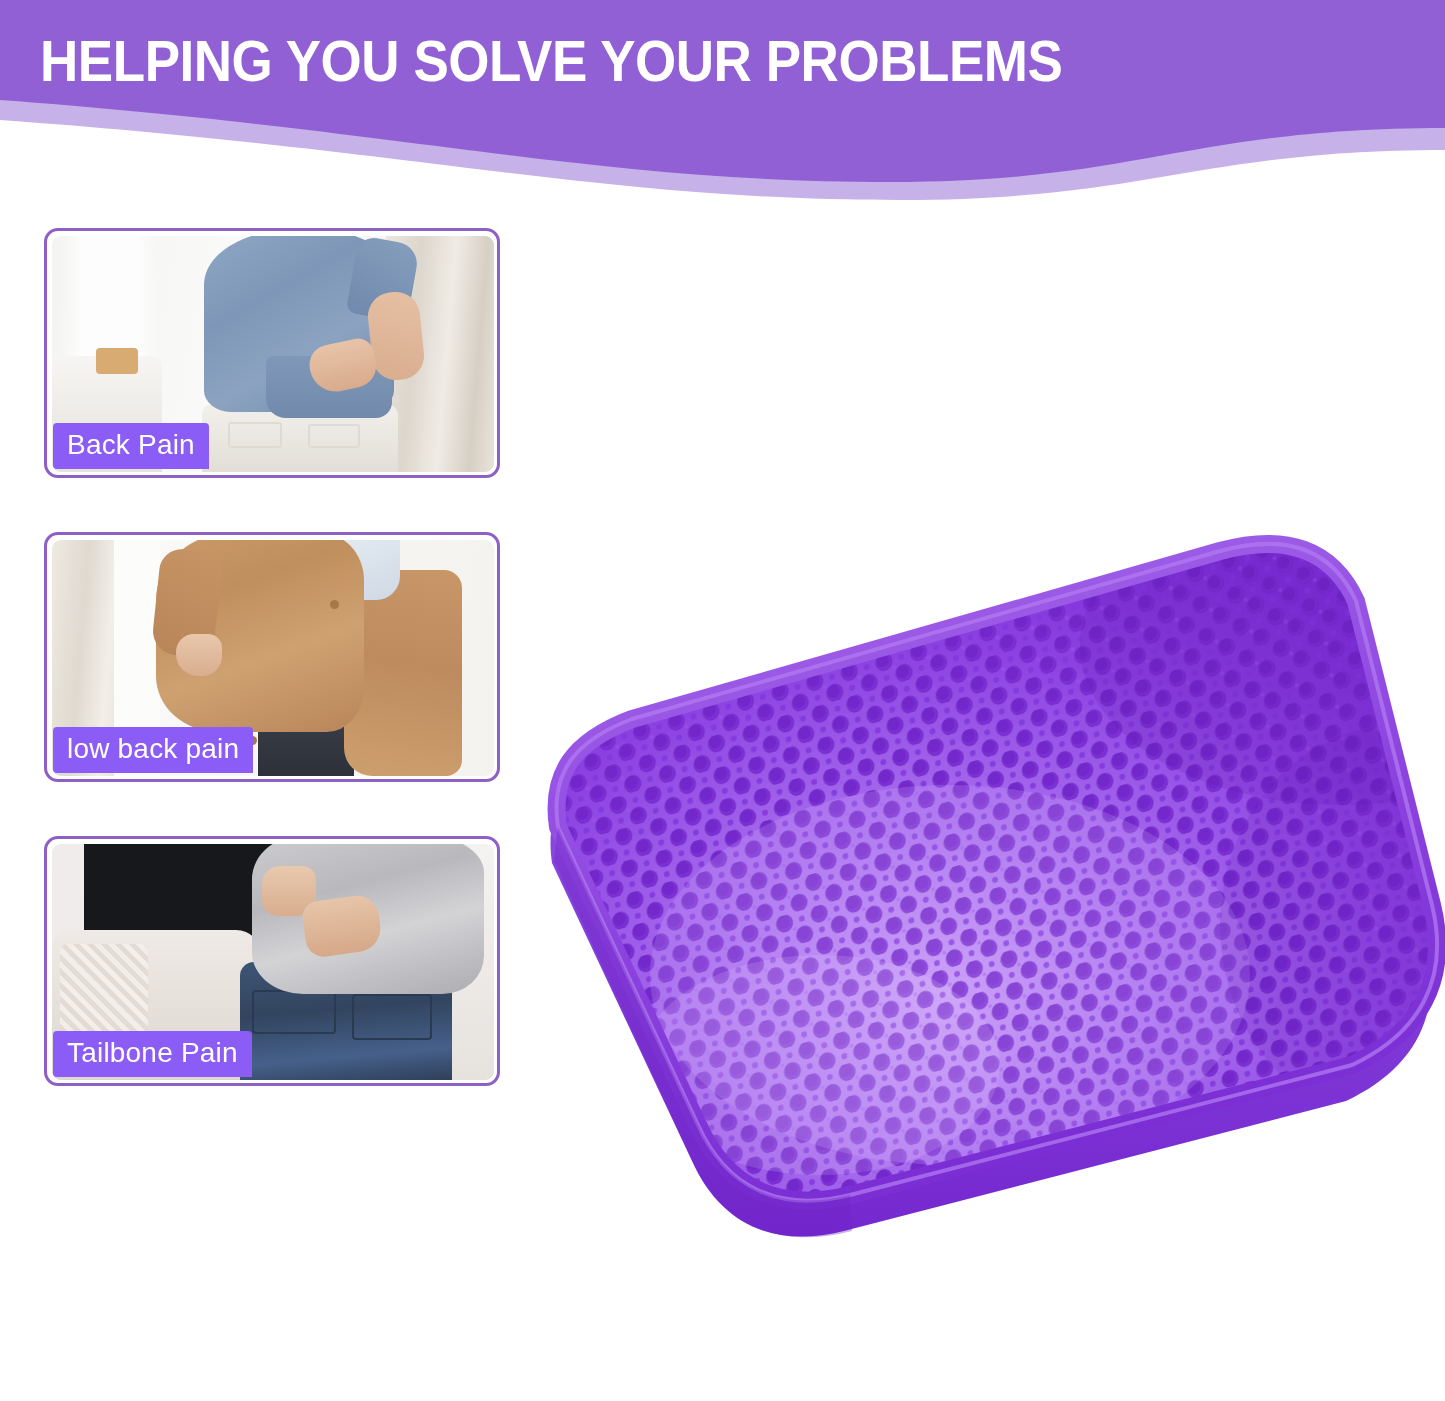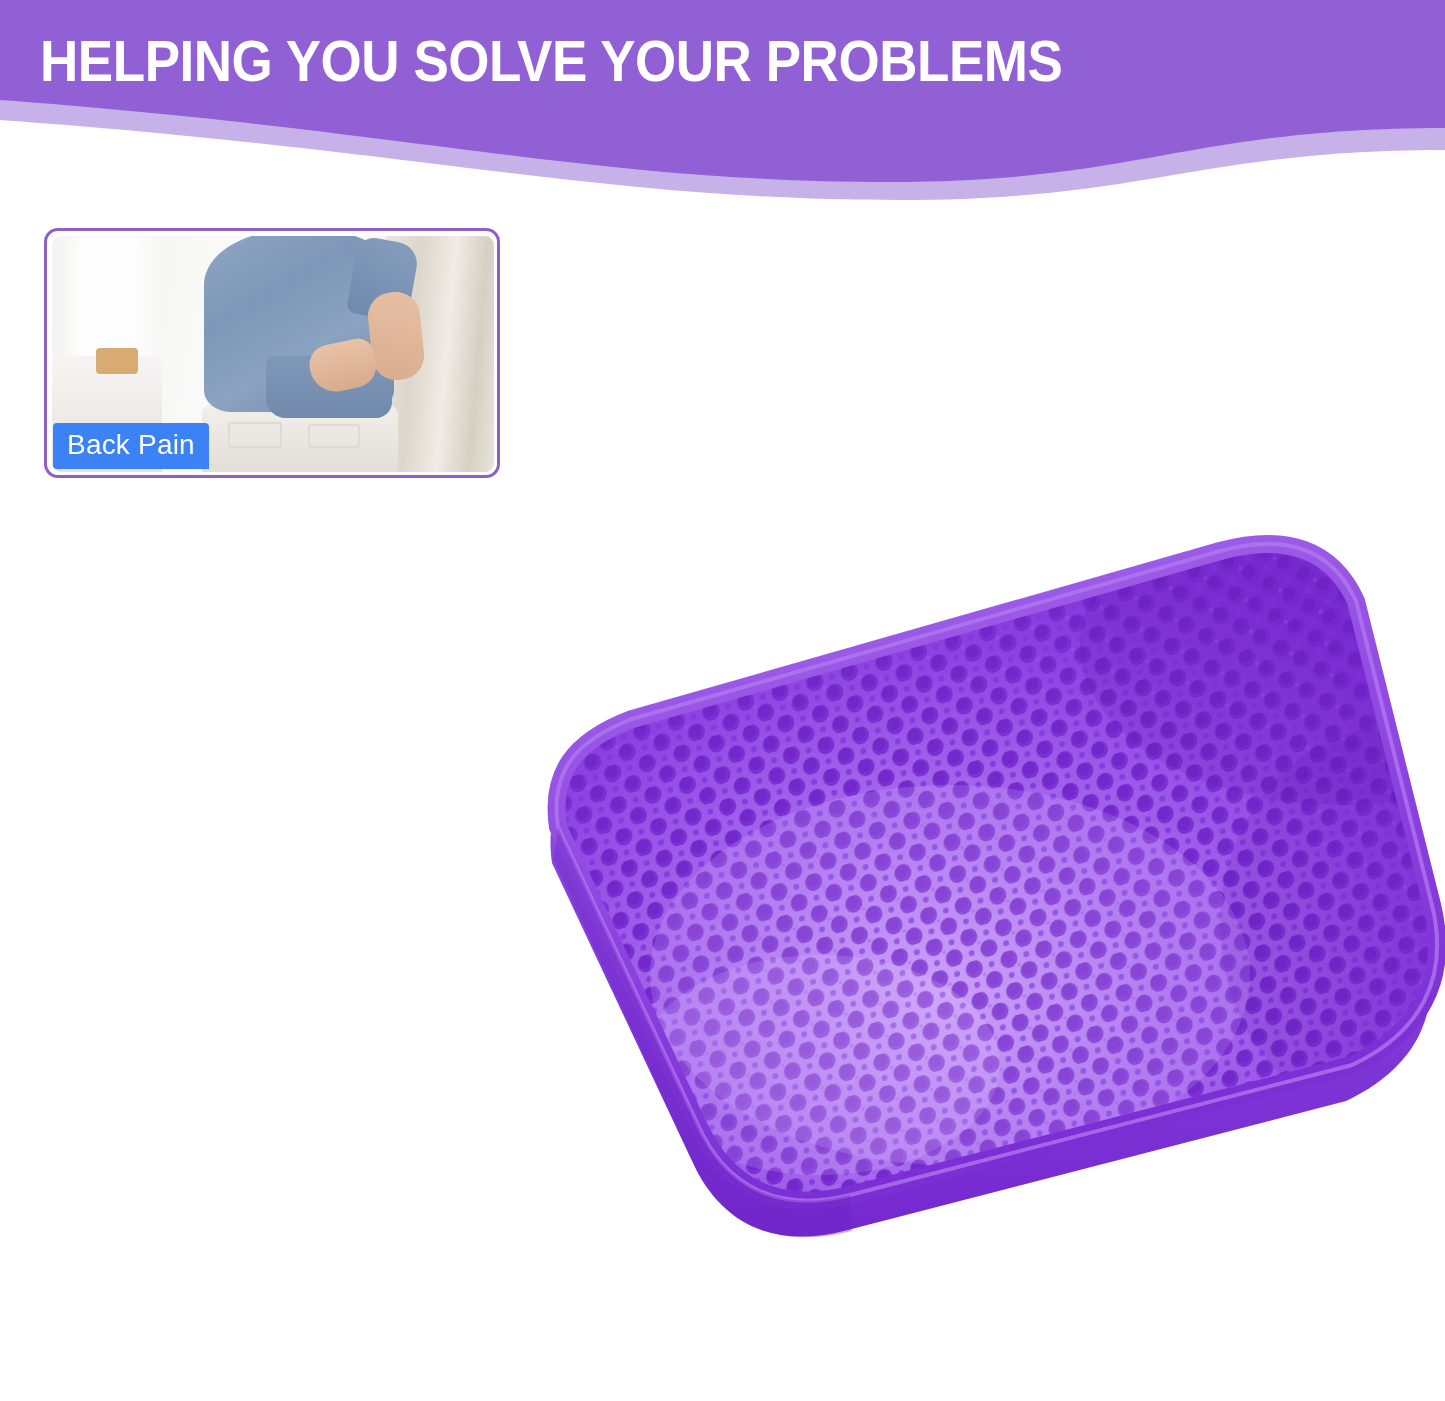--- a/index.html
+++ b/index.html
@@ -44,21 +44,21 @@
     overflow:hidden;
   }
   .card-photo {
     position:absolute; left:5px; top:5px;
     width:442px; height:236px;
     border-radius:9px;
     overflow:hidden;
   }
   .card-label {
     position:absolute; left:6px; bottom:6px;
-    background:#3b82f6;
+    background:#8b5cf6;
     color:#ffffff;
     font-size:28px;
     padding:6px 14px 8px 14px;
     border-radius:4px 4px 0 4px;
     white-space:nowrap;
     letter-spacing:0.2px;
     z-index:6;
   }
 
   
@@ -193,22 +193,58 @@
         <div class="sh c1-shirt"></div>
         <div class="sh c1-shirt2"></div>
         <div class="sh c1-sleeve"></div>
         <div class="sh c1-arm"></div>
         <div class="sh c1-hand"></div>
       </div>
     </div>
     <div class="card-label">Back Pain</div>
   </div>
 
-
-
+  <div class="card">
+    <div class="card-photo">
+      <div class="scene">
+        <div class="sh c2-bg"></div>
+        <div class="sh c2-curtain"></div>
+        <div class="sh c2-wall"></div>
+        <div class="sh c2-dark"></div>
+        <div class="sh c2-leg"></div>
+        <div class="sh c2-white"></div>
+        <div class="sh c2-body"></div>
+        <div class="sh c2-arm"></div>
+        <div class="sh c2-hand"></div>
+        <div class="sh c2-btn1"></div>
+        <div class="sh c2-btn2"></div>
+      </div>
+    </div>
+    <div class="card-label">low back pain</div>
+  </div>
+
+
+  <div class="card">
+    <div class="card-photo">
+      <div class="scene">
+        <div class="sh c4-bg"></div>
+        <div class="sh c4-tv"></div>
+        <div class="sh c4-wall"></div>
+        <div class="sh c4-sofa"></div>
+        <div class="sh c4-pillow"></div>
+        <div class="sh c4-jeans"></div>
+        <div class="sh c4-seam1"></div>
+        <div class="sh c4-seam2"></div>
+        <div class="sh c4-sweater"></div>
+        <div class="sh c4-hand1"></div>
+        <div class="sh c4-hand2"></div>
+      </div>
+    </div>
+    <div class="card-label">Tailbone Pain</div>
+  </div>
 
 </div>
 
 <div id="product">
   <svg id="cushion-svg" width="940" height="740" viewBox="0 0 940 740">
     <defs>
 
       <radialGradient id="topGrad" cx="44%" cy="68%" r="72%">
         <stop offset="0%" stop-color="#c89cf6"></stop>
         <stop offset="38%" stop-color="#a76ced"></stop>

